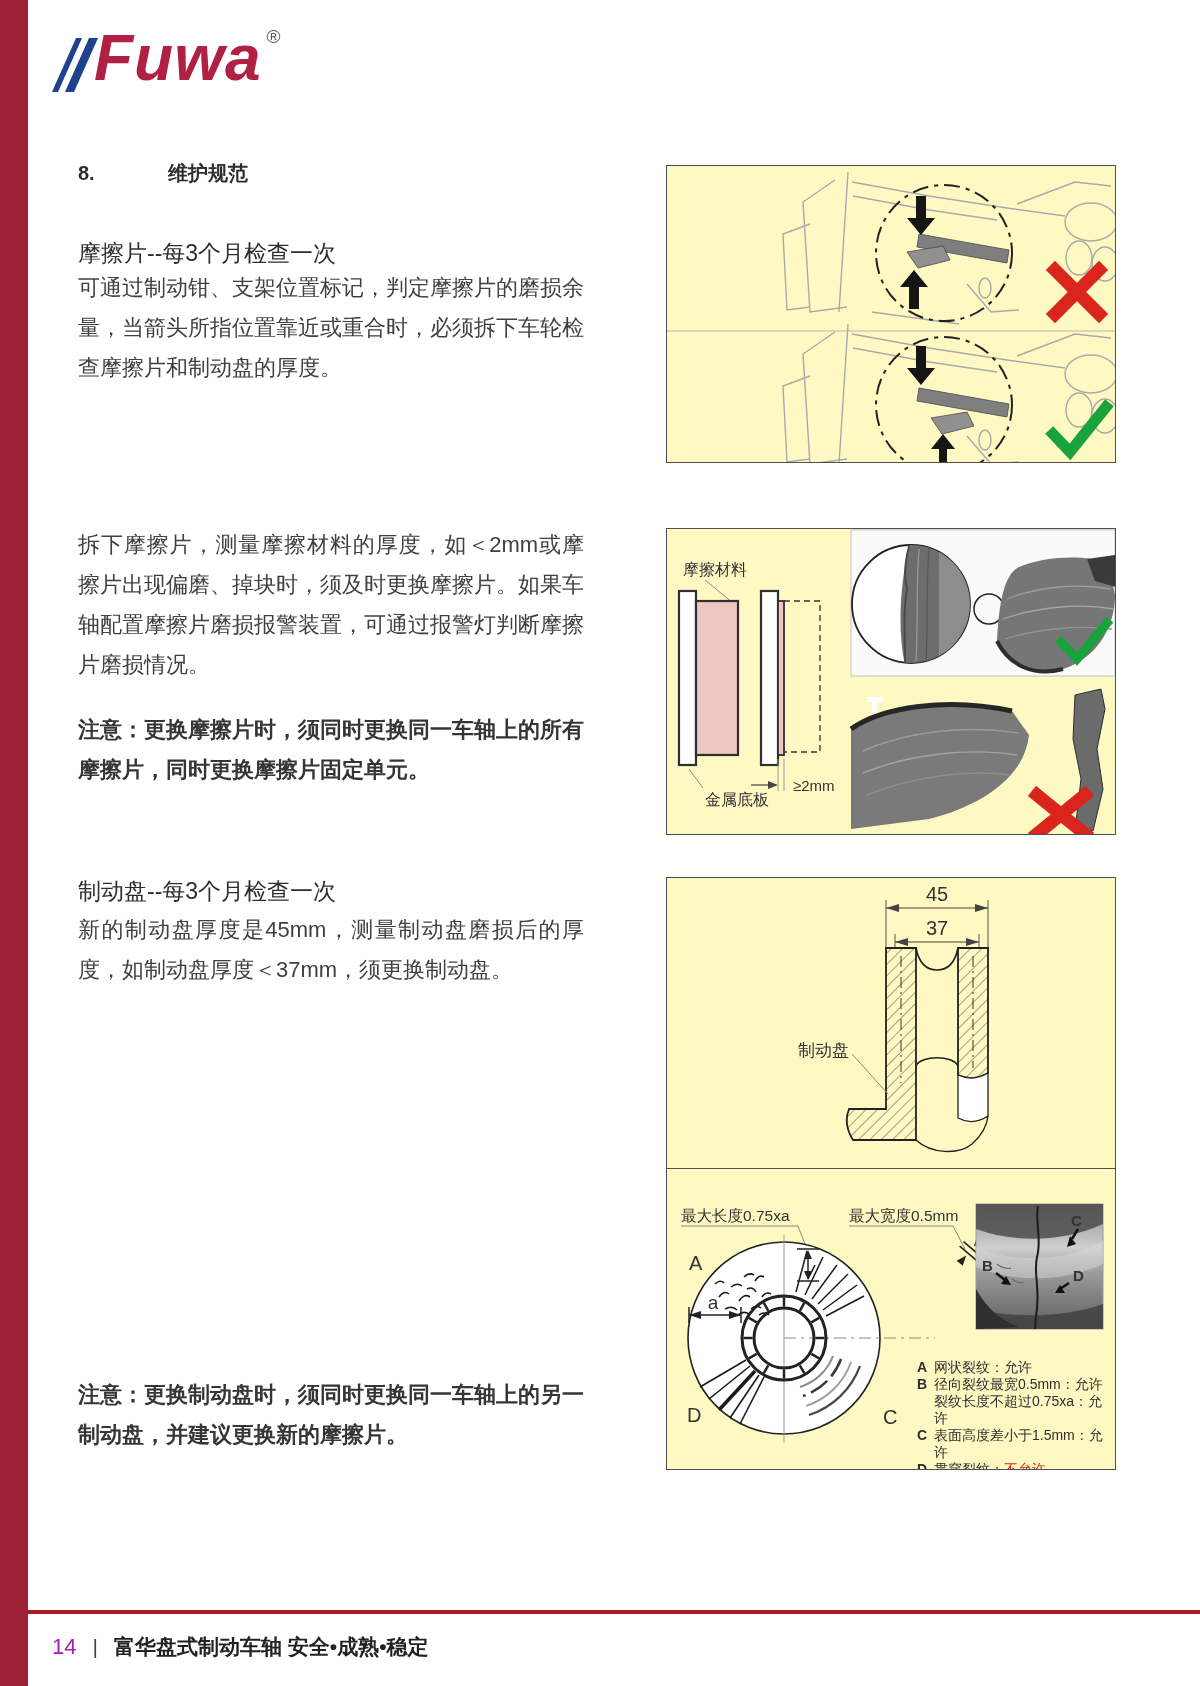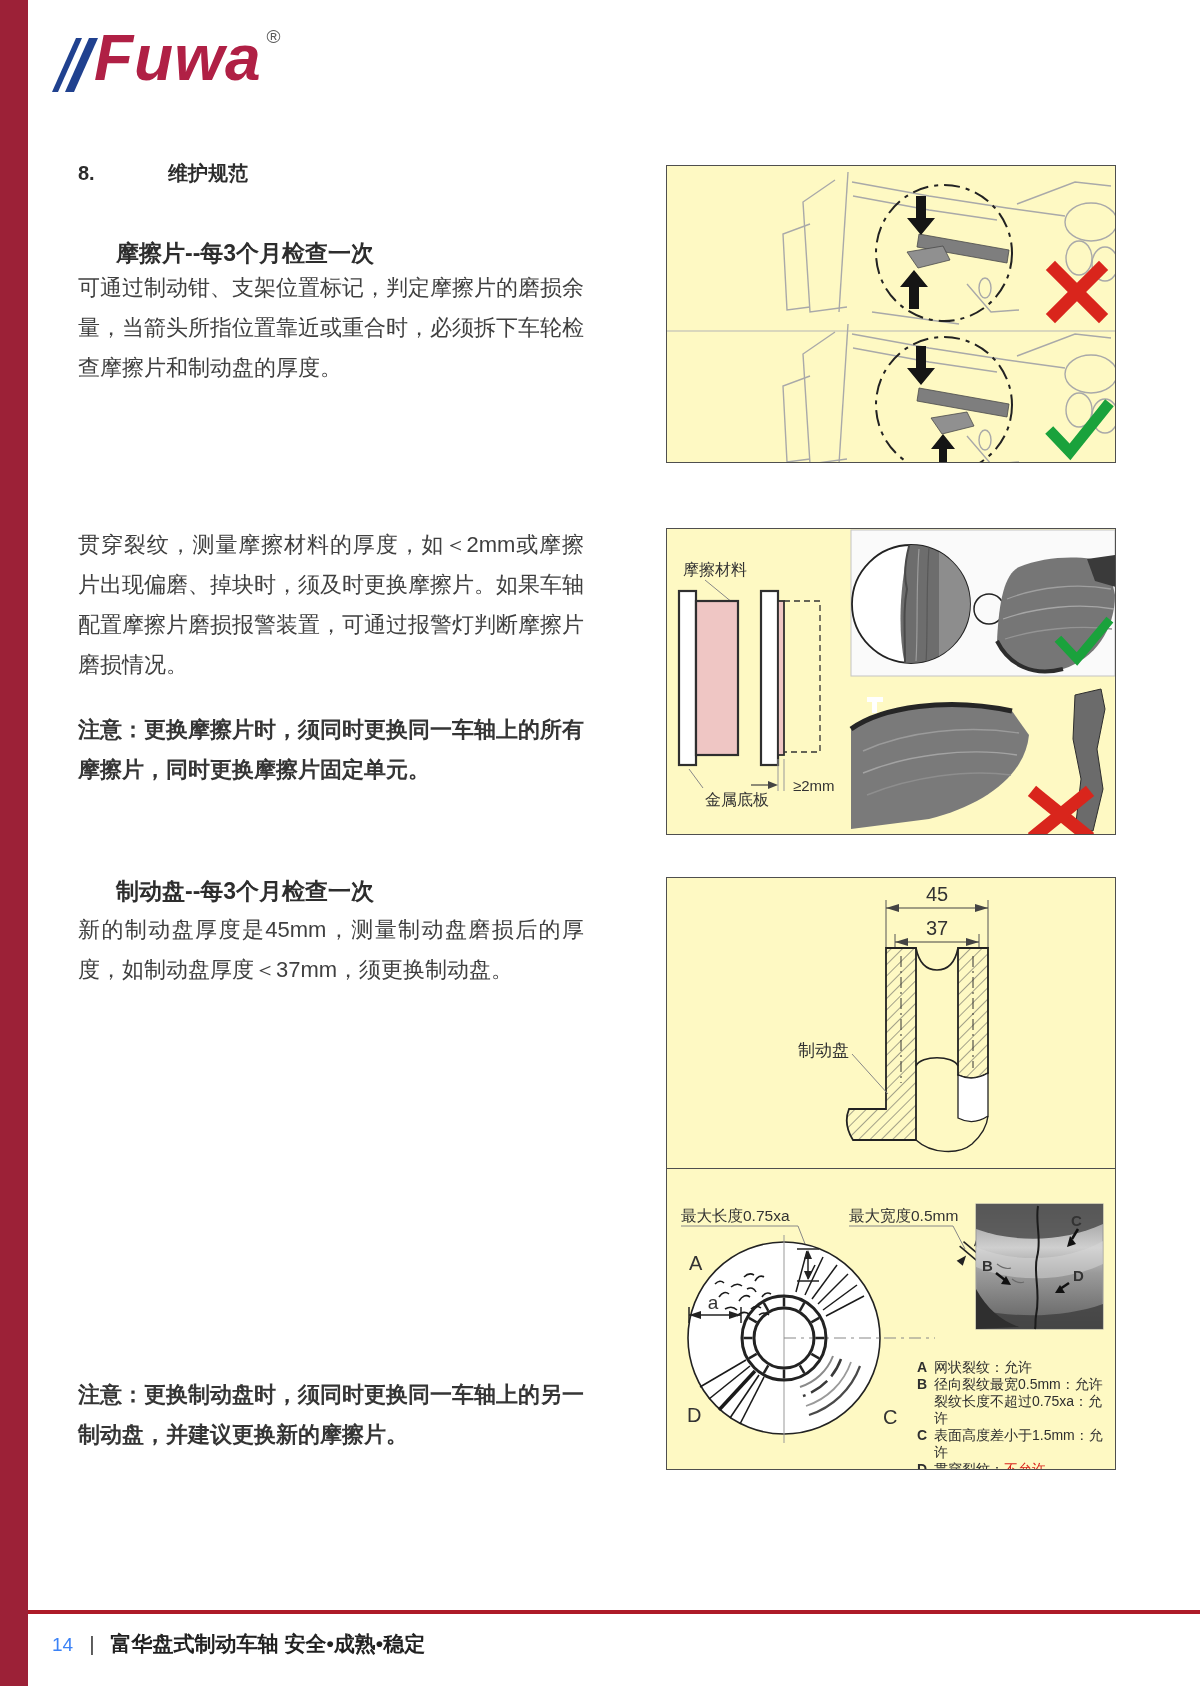--- a/index.html
+++ b/index.html
@@ -15,21 +15,21 @@
   .logo{position:absolute;left:64px;top:26px;display:flex;align-items:flex-start;}
   .logo-slashes{display:flex;gap:7px;margin-top:12px;margin-right:8px;transform:skewX(-24deg);}
   .logo-slash{width:9px;height:54px;background:var(--logo-blue);}
   .logo-slash.thin{width:6px;}
   .logo-text{font-size:64px;font-weight:bold;font-style:italic;line-height:1;
              color:var(--logo-red);letter-spacing:1px;}
   .logo-reg{font-size:19px;color:#5a5a5a;margin-left:5px;margin-top:0;}
   
   .h8{position:absolute;left:78px;top:160px;font-size:20px;font-weight:bold;color:#2d2d2d;}
   .h8 .num{display:inline-block;width:90px;}
-  .subhead{position:absolute;left:78px;font-size:23px;font-weight:bold;color:#2d2d2d;margin-left:38px;}
+  .subhead{position:absolute;left:78px;font-size:23px;font-weight:normal;color:#2d2d2d;}
   .body-text{position:absolute;left:78px;width:506px;font-size:22px;line-height:40px;
              text-align:justify;color:#404040;}
   .note{font-weight:bold;color:#353535;}
   
   .figure{position:absolute;left:666px;width:450px;border:1px solid #4f4f4f;
           background:#fef9c3;box-sizing:border-box;overflow:hidden;}
   .figure svg{display:block;}
   .figure text{font-family:"Liberation Sans","DejaVu Sans",sans-serif;fill:#333;}
   .cal{fill:none;stroke:#a9a9a9;stroke-width:1.4px;}
   .inkline{fill:none;stroke:#222;}
@@ -43,21 +43,21 @@
   .zone-letter{font-size:20px;fill:#222;}
   .photo-letter{font-size:15px;font-weight:bold;fill:#fff;}
   
   .legend{position:absolute;left:250px;top:190px;width:196px;font-size:14px;line-height:17px;color:#2f2f2f;}
   .lg-row{display:flex;}
   .lg-letter{width:17px;font-weight:bold;flex:none;}
   .forbidden{color:var(--forbidden-red);}
   
   .footer-line{position:absolute;left:28px;top:1610px;width:1172px;height:4px;background:var(--footer-line);}
   .footer{position:absolute;left:52px;top:1625px;display:flex;align-items:baseline;gap:16px;}
-  .footer .pg{font-size:19px;color:#3b82f6;margin-top:9px;}
+  .footer .pg{font-size:22px;color:#a21caf;margin-top:9px;}
   .footer .sep{font-size:21px;color:#444;}
   .footer .tag{font-size:21px;font-weight:bold;color:#222;}
 </style>
 </head>
 <body>
 
 <div class="page">
   <div class="leftbar"></div>
 
   <div class="logo">
@@ -68,21 +68,21 @@
     <div class="logo-text">Fuwa</div>
     <div class="logo-reg">®</div>
   </div>
 
   <div class="h8">
     <span class="num">8.</span><span>维护规范</span>
   </div>
 
   <div class="subhead" style="top:238px;">摩擦片--每3个月检查一次</div>
   <div class="body-text" style="top:268px;">可通过制动钳、支架位置标记，判定摩擦片的磨损余量，当箭头所指位置靠近或重合时，必须拆下车轮检查摩擦片和制动盘的厚度。</div>
-  <div class="body-text" style="top:525px;">贯穿裂纹，测量摩擦材料的厚度，如＜2mm或摩擦片出现偏磨、掉块时，须及时更换摩擦片。如果车轴配置摩擦片磨损报警装置，可通过报警灯判断摩擦片磨损情况。</div>
+  <div class="body-text" style="top:525px;">拆下摩擦片，测量摩擦材料的厚度，如＜2mm或摩擦片出现偏磨、掉块时，须及时更换摩擦片。如果车轴配置摩擦片磨损报警装置，可通过报警灯判断摩擦片磨损情况。</div>
   <div class="body-text note" style="top:710px;">注意：更换摩擦片时，须同时更换同一车轴上的所有摩擦片，同时更换摩擦片固定单元。</div>
 
   <div class="subhead" style="top:876px;">制动盘--每3个月检查一次</div>
   <div class="body-text" style="top:910px;">新的制动盘厚度是45mm，测量制动盘磨损后的厚度，如制动盘厚度＜37mm，须更换制动盘。</div>
   <div class="body-text note" style="top:1375px;">注意：更换制动盘时，须同时更换同一车轴上的另一制动盘，并建议更换新的摩擦片。</div>
 
   <div class="figure" style="top:165px;height:298px;">
     <svg width="448" height="296" viewBox="0 0 448 296">
       <defs>
         <g id="cal">

